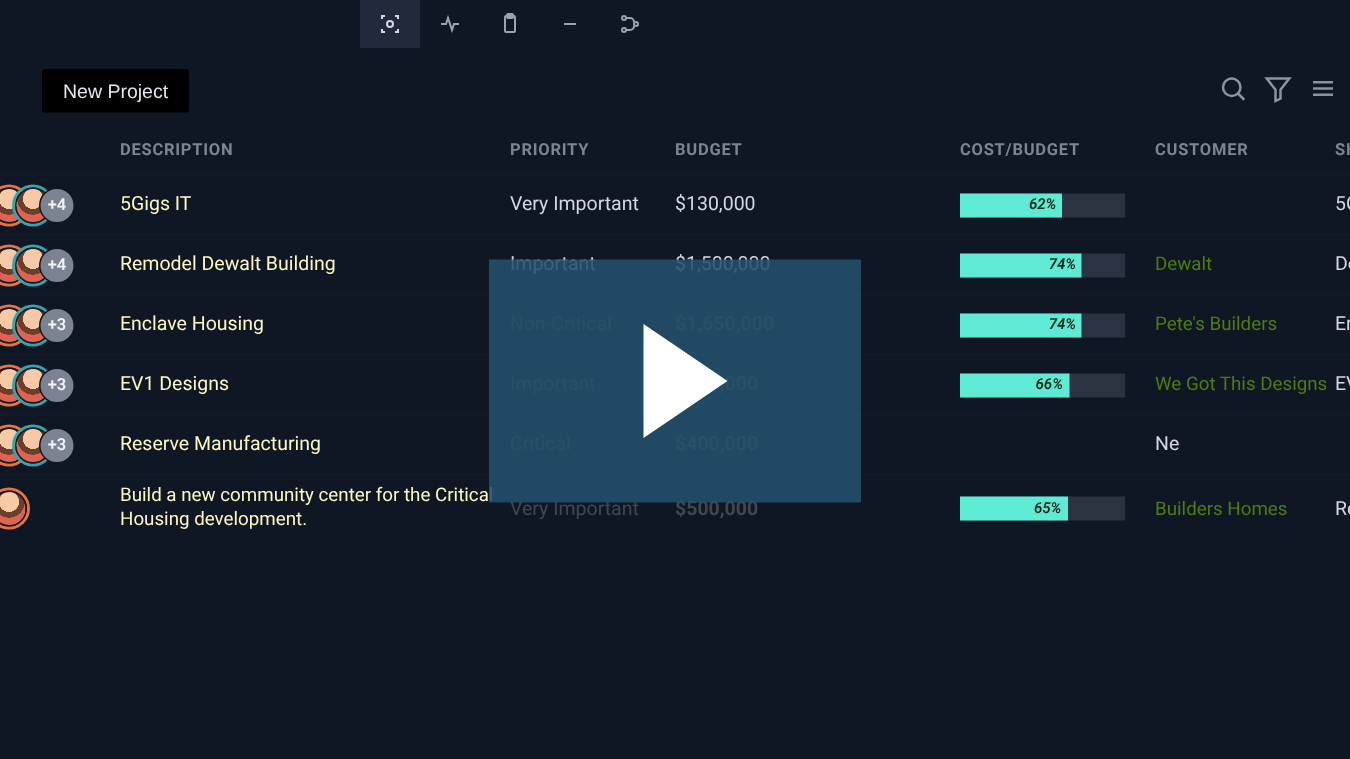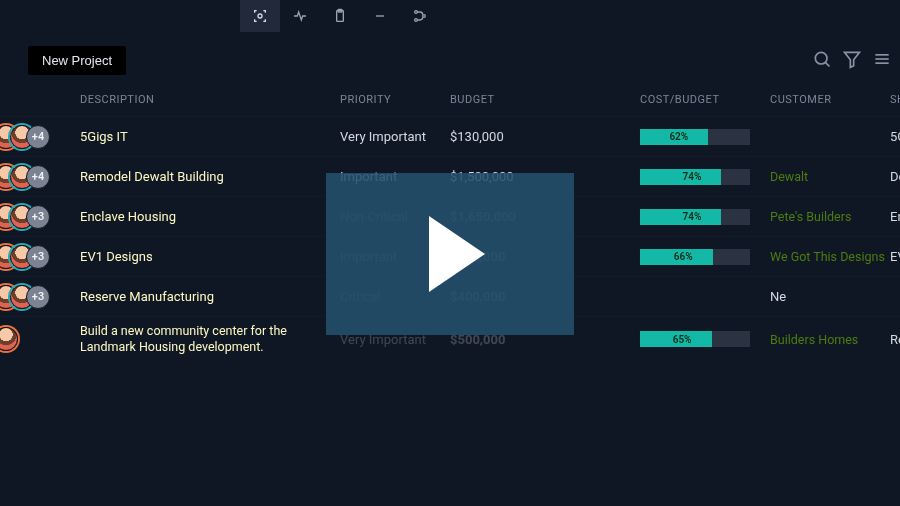--- a/index.html
+++ b/index.html
@@ -54,21 +54,21 @@
     color: #8a93a4;
   }
   .header-right svg { width: 20px; height: 20px; }
   
   .col-headers {
     display: grid;
     grid-template-columns: 80px 260px 110px 190px 130px 120px 50px;
     font-size: 11px;
     letter-spacing: 0.5px;
     color: #7c8596;
-    font-weight: 400;
+    font-weight: 700;
     padding: 14px 0 10px 0;
   }
   .col-headers > div:first-child { padding-left: 80px; }
   
   .row {
     display: grid;
     grid-template-columns: 80px 260px 110px 190px 130px 120px 50px;
     align-items: center;
     min-height: 40px;
     border-top: 1px solid rgba(255,255,255,0.02);
@@ -111,28 +111,29 @@
   .budget.dim { color: rgba(212,217,225,0.25); font-weight: bold; }
   .progress-cell { display: flex; align-items: center; }
   .progress-bar {
     width: 110px;
     height: 16px;
     background: #2b3241;
     position: relative;
   }
   .progress-fill {
     height: 100%;
-    background: #14b8a6;
+    background: #5eead4;
     display: flex;
     align-items: center;
     justify-content: flex-end;
-    padding-right: 20px;
+    padding-right: 4px;
     font-size: 10px;
     color: #0e2a14;
     font-weight: 600;
+    font-style: italic;
   }
   .customer { color: #4d7c0f; white-space: nowrap; font-size: 12.5px; }
   .shcol { color: #d4d9e1; white-space: nowrap; }
   
   .video-overlay {
     position: absolute;
     top: 173px;
     left: 326px;
     width: 248px;
     height: 162px;
@@ -298,21 +299,21 @@
       <div class="desc">Reserve Manufacturing</div>
       <div class="priority dim">Critical</div>
       <div class="budget dim">$400,000</div>
       <div class="customer"></div>
       <div class="shcol">Ne</div>
     </div>
     <div class="row">
       <div class="avatars">
         <div class="avatar ring-orange"></div>
       </div>
-      <div class="desc long">Build a new community center for the Landmark Housing development.</div>
+      <div class="desc long">Build a new community center for the Critical Housing development.</div>
       <div class="priority dim">Very Important</div>
       <div class="budget dim">$500,000</div>
       <div class="progress-cell">
         <div class="progress-bar">
           <div class="progress-fill" style="width: 65%;">65%</div>
         </div>
       </div>
       <div class="customer">Builders Homes</div>
       <div class="shcol">Re</div>
     </div>

